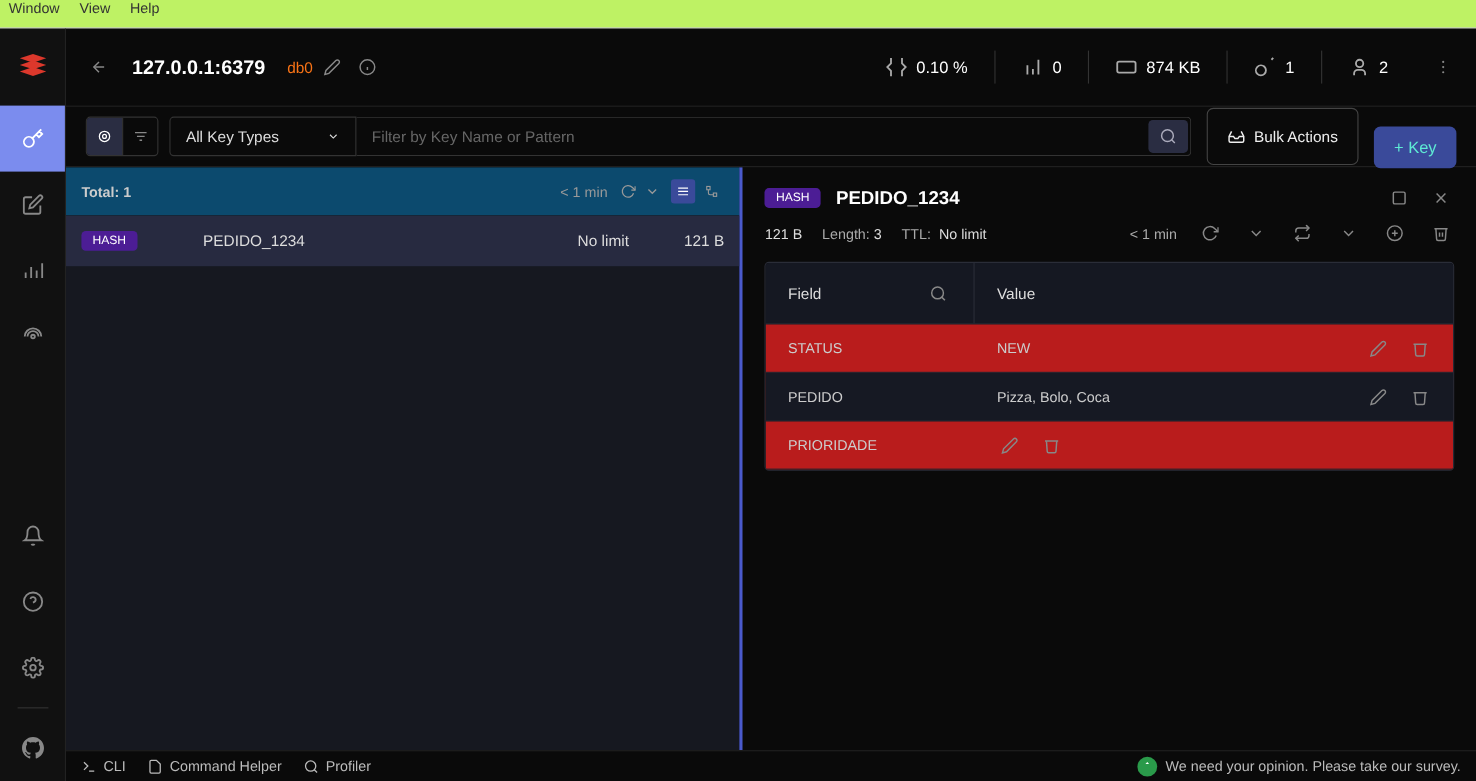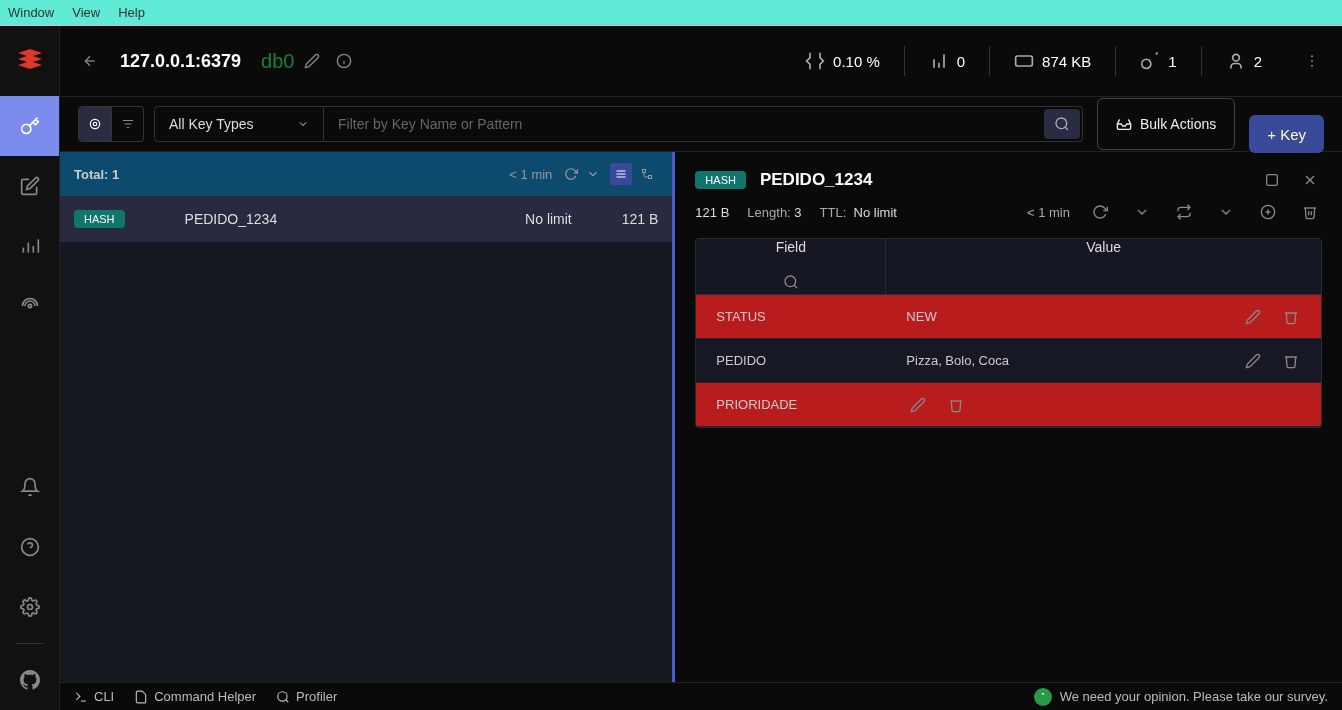--- a/index.html
+++ b/index.html
@@ -1,92 +1,92 @@
 <!DOCTYPE html>
 <html><head>
 <meta charset="utf-8">
 <style>
 * { margin: 0; padding: 0; box-sizing: border-box; font-family: -apple-system, BlinkMacSystemFont, "Segoe UI", Arial, sans-serif; }
 body { background: #0a0a0a; color: #d0d0d0; overflow: hidden; }
 
-.menubar { height: 26px; background: #5eead4; border-bottom: 1px solid #c8c0e0; display: flex; align-items: center; padding: 0 8px; gap: 18px; color: #333; font-size: 13px; }
+.menubar { height: 26px; background: #bef264; border-bottom: 1px solid #c8c0e0; display: flex; padding: 0 8px; gap: 18px; color: #333; font-size: 13px; }
 .menubar span { cursor: default; }
 
 .app { display: flex; height: calc(100vh - 26px); }
 
 .sidebar { width: 60px; background: #111; display: flex; flex-direction: column; align-items: center; padding-top: 0; border-right: 1px solid #222; }
 .logo-cell { width: 100%; height: 70px; display: flex; align-items: center; justify-content: center; }
 .logo { width: 32px; height: 32px; }
 .side-icon { width: 100%; height: 60px; display: flex; align-items: center; justify-content: center; color: #888; cursor: pointer; }
 .side-icon.active { background: #7b8cee; color: #fff; }
 .side-icon svg { width: 20px; height: 20px; }
 .sidebar-spacer { flex: 1; }
 .sidebar-divider { width: 28px; height: 1px; background: #333; margin: 6px 0; }
 
 .main { flex: 1; display: flex; flex-direction: column; }
 
 .topbar { height: 70px; display: flex; align-items: center; padding: 0 18px; background: #0a0a0a; }
 .back-arrow { color: #aaa; cursor: pointer; margin-right: 18px; }
 .host { color: #fff; font-size: 18px; font-weight: 600; margin-right: 20px; }
-.db-select { color: #15803d; font-size: 20px; margin-right: 6px; }
+.db-select { color: #f97316; font-size: 14px; margin-right: 6px; }
 .icon-btn { color: #888; cursor: pointer; padding: 4px; display: inline-flex; }
 .icon-btn svg { width: 16px; height: 16px; }
 .topbar-spacer { flex: 1; }
 .stat { display: flex; align-items: center; gap: 8px; padding: 0 24px; color: #fff; font-size: 15px; }
 .stat svg { width: 20px; height: 20px; color: #aaa; }
 .stat-divider { width: 1px; height: 30px; background: #333; }
 
 .toolbar { height: 56px; display: flex; align-items: center; padding: 0 18px; gap: 14px; border-top: 1px solid #222; border-bottom: 1px solid #222; background: #0a0a0a; }
 .filter-group { display: flex; align-items: center; flex: 1; gap: 0; }
 .mini-btn-group { display: flex; border: 1px solid #333; border-radius: 4px; overflow: hidden; margin-right: 10px; }
 .mini-btn { width: 32px; height: 34px; display: flex; align-items: center; justify-content: center; color: #888; cursor: pointer; }
 .mini-btn.active { background: #2a2d42; color: #fff; }
 .mini-btn + .mini-btn { border-left: 1px solid #333; }
 .dropdown { display: flex; align-items: center; gap: 8px; border: 1px solid #333; padding: 0 14px; height: 36px; border-radius: 4px 0 0 4px; color: #ddd; font-size: 14px; cursor: pointer; width: 170px; justify-content: space-between; }
 .search-wrap { flex: 1; display: flex; border: 1px solid #333; border-left: none; border-radius: 0 4px 4px 0; height: 36px; }
 .search-input { flex: 1; background: transparent; border: none; outline: none; color: #ccc; padding: 0 14px; font-size: 14px; }
 .search-input::placeholder { color: #666; }
 .search-btn { width: 36px; display: flex; align-items: center; justify-content: center; background: #2a2d42; border-radius: 4px; margin: 2px; cursor: pointer; color: #aab; }
 .bulk-btn { border: 1px solid #444; border-radius: 6px; padding: 0 18px; height: 52px; display: flex; align-items: center; gap: 8px; color: #eee; font-size: 14px; cursor: pointer; }
-.add-key-btn { background: #3a4a9a; border-radius: 6px; padding: 0 18px; height: 38px; display: flex; align-items: center; color: #fef9c3; font-size: 15px; font-weight: 500; cursor: pointer; margin-top: 20px; }
+.add-key-btn { background: #3a4a9a; border-radius: 6px; padding: 0 18px; height: 38px; display: flex; align-items: center; color: #5eead4; font-size: 15px; font-weight: 500; cursor: pointer; margin-top: 20px; }
 
 .content { flex: 1; display: flex; overflow: hidden; }
 .left-pane { width: 48%; display: flex; flex-direction: column; border-right: 3px solid #4a5acc; }
 .right-pane { flex: 1; display: flex; flex-direction: column; }
 
 .list-header { height: 44px; background: #0c4a6e; display: flex; align-items: center; padding: 0 14px; font-size: 13px; color: #ccc; }
 .list-header .total { font-weight: 600; }
 .list-header-spacer { flex: 1; }
 .list-header .meta { color: #999; margin-right: 8px; }
 .hdr-icon { color: #999; padding: 4px; cursor: pointer; display: inline-flex; }
 .hdr-icon svg { width: 14px; height: 14px; }
 .view-toggle { display: flex; gap: 4px; margin-left: 6px; }
 .view-toggle-item { width: 22px; height: 22px; display: flex; align-items: center; justify-content: center; border-radius: 3px; cursor: pointer; color: #999; }
 .view-toggle-item.active { background: #3a4a9a; color: #fff; }
 
 .key-row { height: 46px; background: #272a40; display: flex; align-items: center; padding: 0 14px; font-size: 14px; cursor: pointer; }
-.badge { background: #0f766e; color: #fff; font-size: 11px; padding: 3px 10px; border-radius: 4px; font-weight: 500; }
+.badge { background: #4c1d95; color: #fff; font-size: 11px; padding: 3px 10px; border-radius: 4px; font-weight: 500; }
 .key-name { margin-left: 60px; color: #ddd; }
 .key-row-spacer { flex: 1; }
 .key-ttl { color: #ddd; margin-right: 50px; }
 .key-size { color: #ddd; }
 
 .keys-list { flex: 1; background: #161820; }
 
 .detail-header { padding: 16px 20px 8px; display: flex; align-items: center; gap: 14px; }
 .detail-title { font-size: 17px; font-weight: 600; color: #fff; }
 .detail-header-spacer { flex: 1; }
 
 .detail-meta { padding: 0 20px 14px; display: flex; align-items: center; gap: 18px; font-size: 13px; color: #aaa; }
 .detail-meta .val { color: #ddd; }
 .detail-meta-spacer { flex: 1; }
 
 .table { margin: 0 20px; border: 1px solid #2a2d38; border-radius: 4px; overflow: hidden; }
 .thead { display: flex; height: 56px; background: #151822; border-bottom: 1px solid #2a2d38; }
-.th { display: flex; align-items: center; padding: 0 20px; color: #ddd; font-size: 14px; flex-direction: column; }
+.th { display: flex; align-items: center; padding: 0 20px; color: #ddd; font-size: 14px; }
 .th.field { width: 190px; border-right: 1px solid #2a2d38; justify-content: space-between; }
 .th.value { flex: 1; }
 .tbody { background: #b91c1c; }
 .tr { display: flex; height: 44px; border-bottom: 1px solid #222530; align-items: center; }
 .tr:nth-child(even) { background: #161923; }
 .td { padding: 0 20px; font-size: 13px; color: #ccc; }
 .td.field { width: 190px; }
 .td.value { flex: 1; }
 .td.actions { display: flex; gap: 14px; padding-right: 18px; }
 

